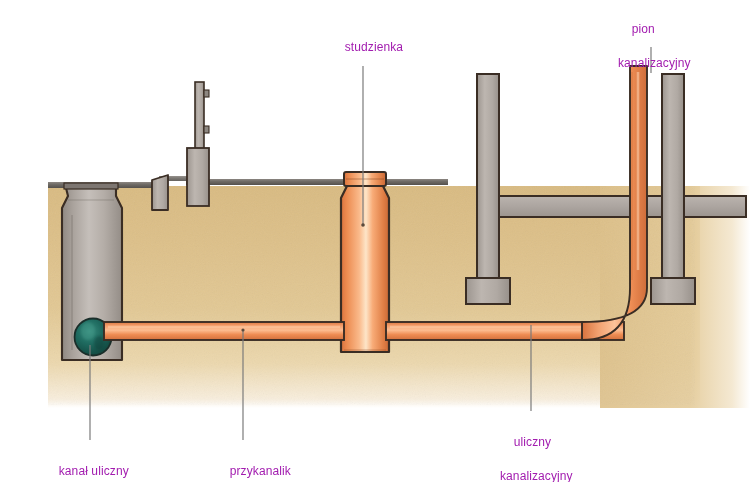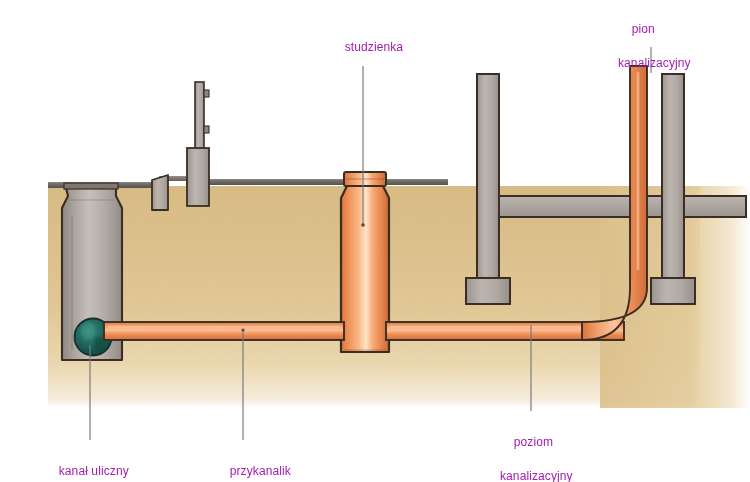--- a/index.html
+++ b/index.html
@@ -235,17 +235,17 @@
 
   <div class="label" style="left:45px; top:446px;">
     <span>kanał uliczny</span>
   </div>
 
   <div class="label" style="left:216px; top:446px;">
     <span>przykanalik</span>
   </div>
 
   <div class="label" style="left:500px; top:417px;">
-    <span>poziom</span>
+    <span>uliczny</span>
     <span class="label-line2">kanalizacyjny</span>
   </div>
 
 </div>
 
 </body></html>

